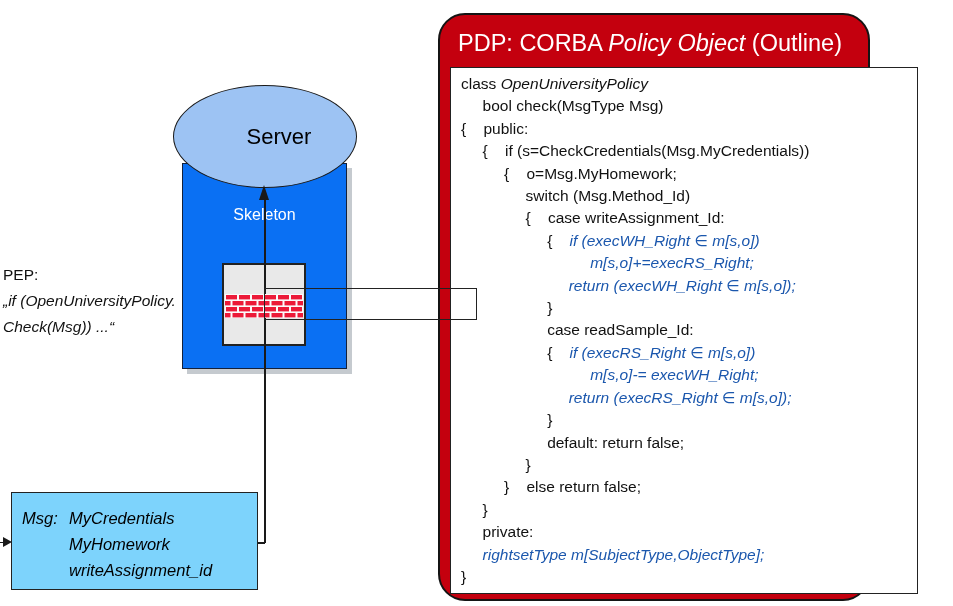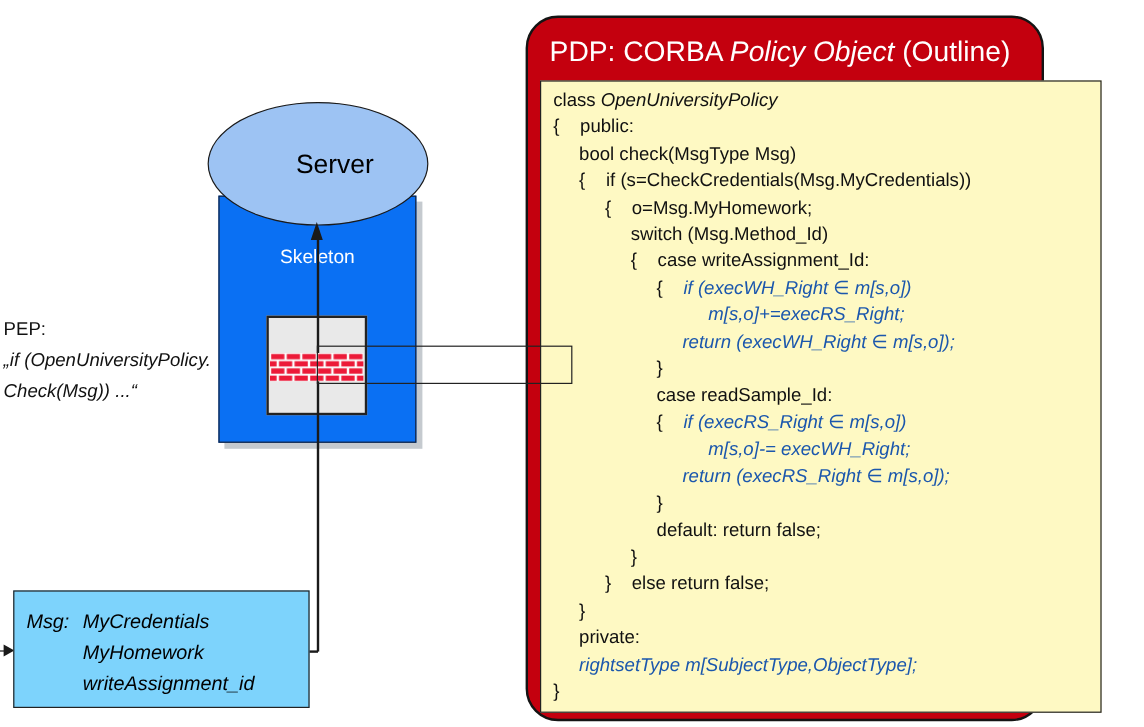--- a/index.html
+++ b/index.html
@@ -65,21 +65,21 @@
     position:absolute;left:438px;top:13px;width:432px;height:588px;
     background:#c4000e;border:2px solid #141414;border-radius:27px;
     box-sizing:border-box;z-index:2;
   }
   .pdp-title{
     position:absolute;left:18px;top:15px;right:12px;
     color:#ffffff;font-size:23.5px;white-space:nowrap;
   }
   .pdp-inner{
     position:absolute;left:10px;top:52px;width:468px;height:527px;
-    background:#fef9c3;border:1px solid #222;box-sizing:border-box;
+    background:#ffffff;border:1px solid #222;box-sizing:border-box;
   }
   .code-block{padding:5px 0 0 10px;font-size:15.5px;color:#111;}
   .code-line{line-height:22.4px;white-space:pre;}
   .sp{font-style:normal;color:#111;}
   .si{font-style:italic;color:#111;}
   .sb{font-style:italic;color:#1b57ad;}
   .ital{font-style:italic;}
 </style>
 </head>
 <body>
@@ -137,22 +137,22 @@
   <div class="left-arrow-line"></div>
   <div class="left-arrow-head"></div>
 
   <div class="msg-connector"></div>
 
   <div class="pdp">
     <div class="pdp-title"><span>PDP: CORBA </span><span class="ital">Policy Object</span><span> (Outline)</span></div>
     <div class="pdp-inner">
       <div class="code-block">
           <div class="code-line"><span class="sp">class </span><span class="si">OpenUniversityPolicy</span></div>
+          <div class="code-line"><span class="sp">     bool check(MsgType Msg)</span></div>
           <div class="code-line"><span class="sp">{    public:</span></div>
-          <div class="code-line"><span class="sp">     bool check(MsgType Msg)</span></div>
           <div class="code-line"><span class="sp">     {    if (s=CheckCredentials(Msg.MyCredentials))</span></div>
           <div class="code-line"><span class="sp">          {    o=Msg.MyHomework;</span></div>
           <div class="code-line"><span class="sp">               switch (Msg.Method_Id)</span></div>
           <div class="code-line"><span class="sp">               {    case writeAssignment_Id:</span></div>
           <div class="code-line"><span class="sp">                    {    </span><span class="sb">if (execWH_Right ∈ m[s,o])</span></div>
           <div class="code-line"><span class="sp">                              </span><span class="sb">m[s,o]+=execRS_Right;</span></div>
           <div class="code-line"><span class="sp">                         </span><span class="sb">return (execWH_Right ∈ m[s,o]);</span></div>
           <div class="code-line"><span class="sp">                    }</span></div>
           <div class="code-line"><span class="sp">                    case readSample_Id:</span></div>
           <div class="code-line"><span class="sp">                    {    </span><span class="sb">if (execRS_Right ∈ m[s,o])</span></div>

